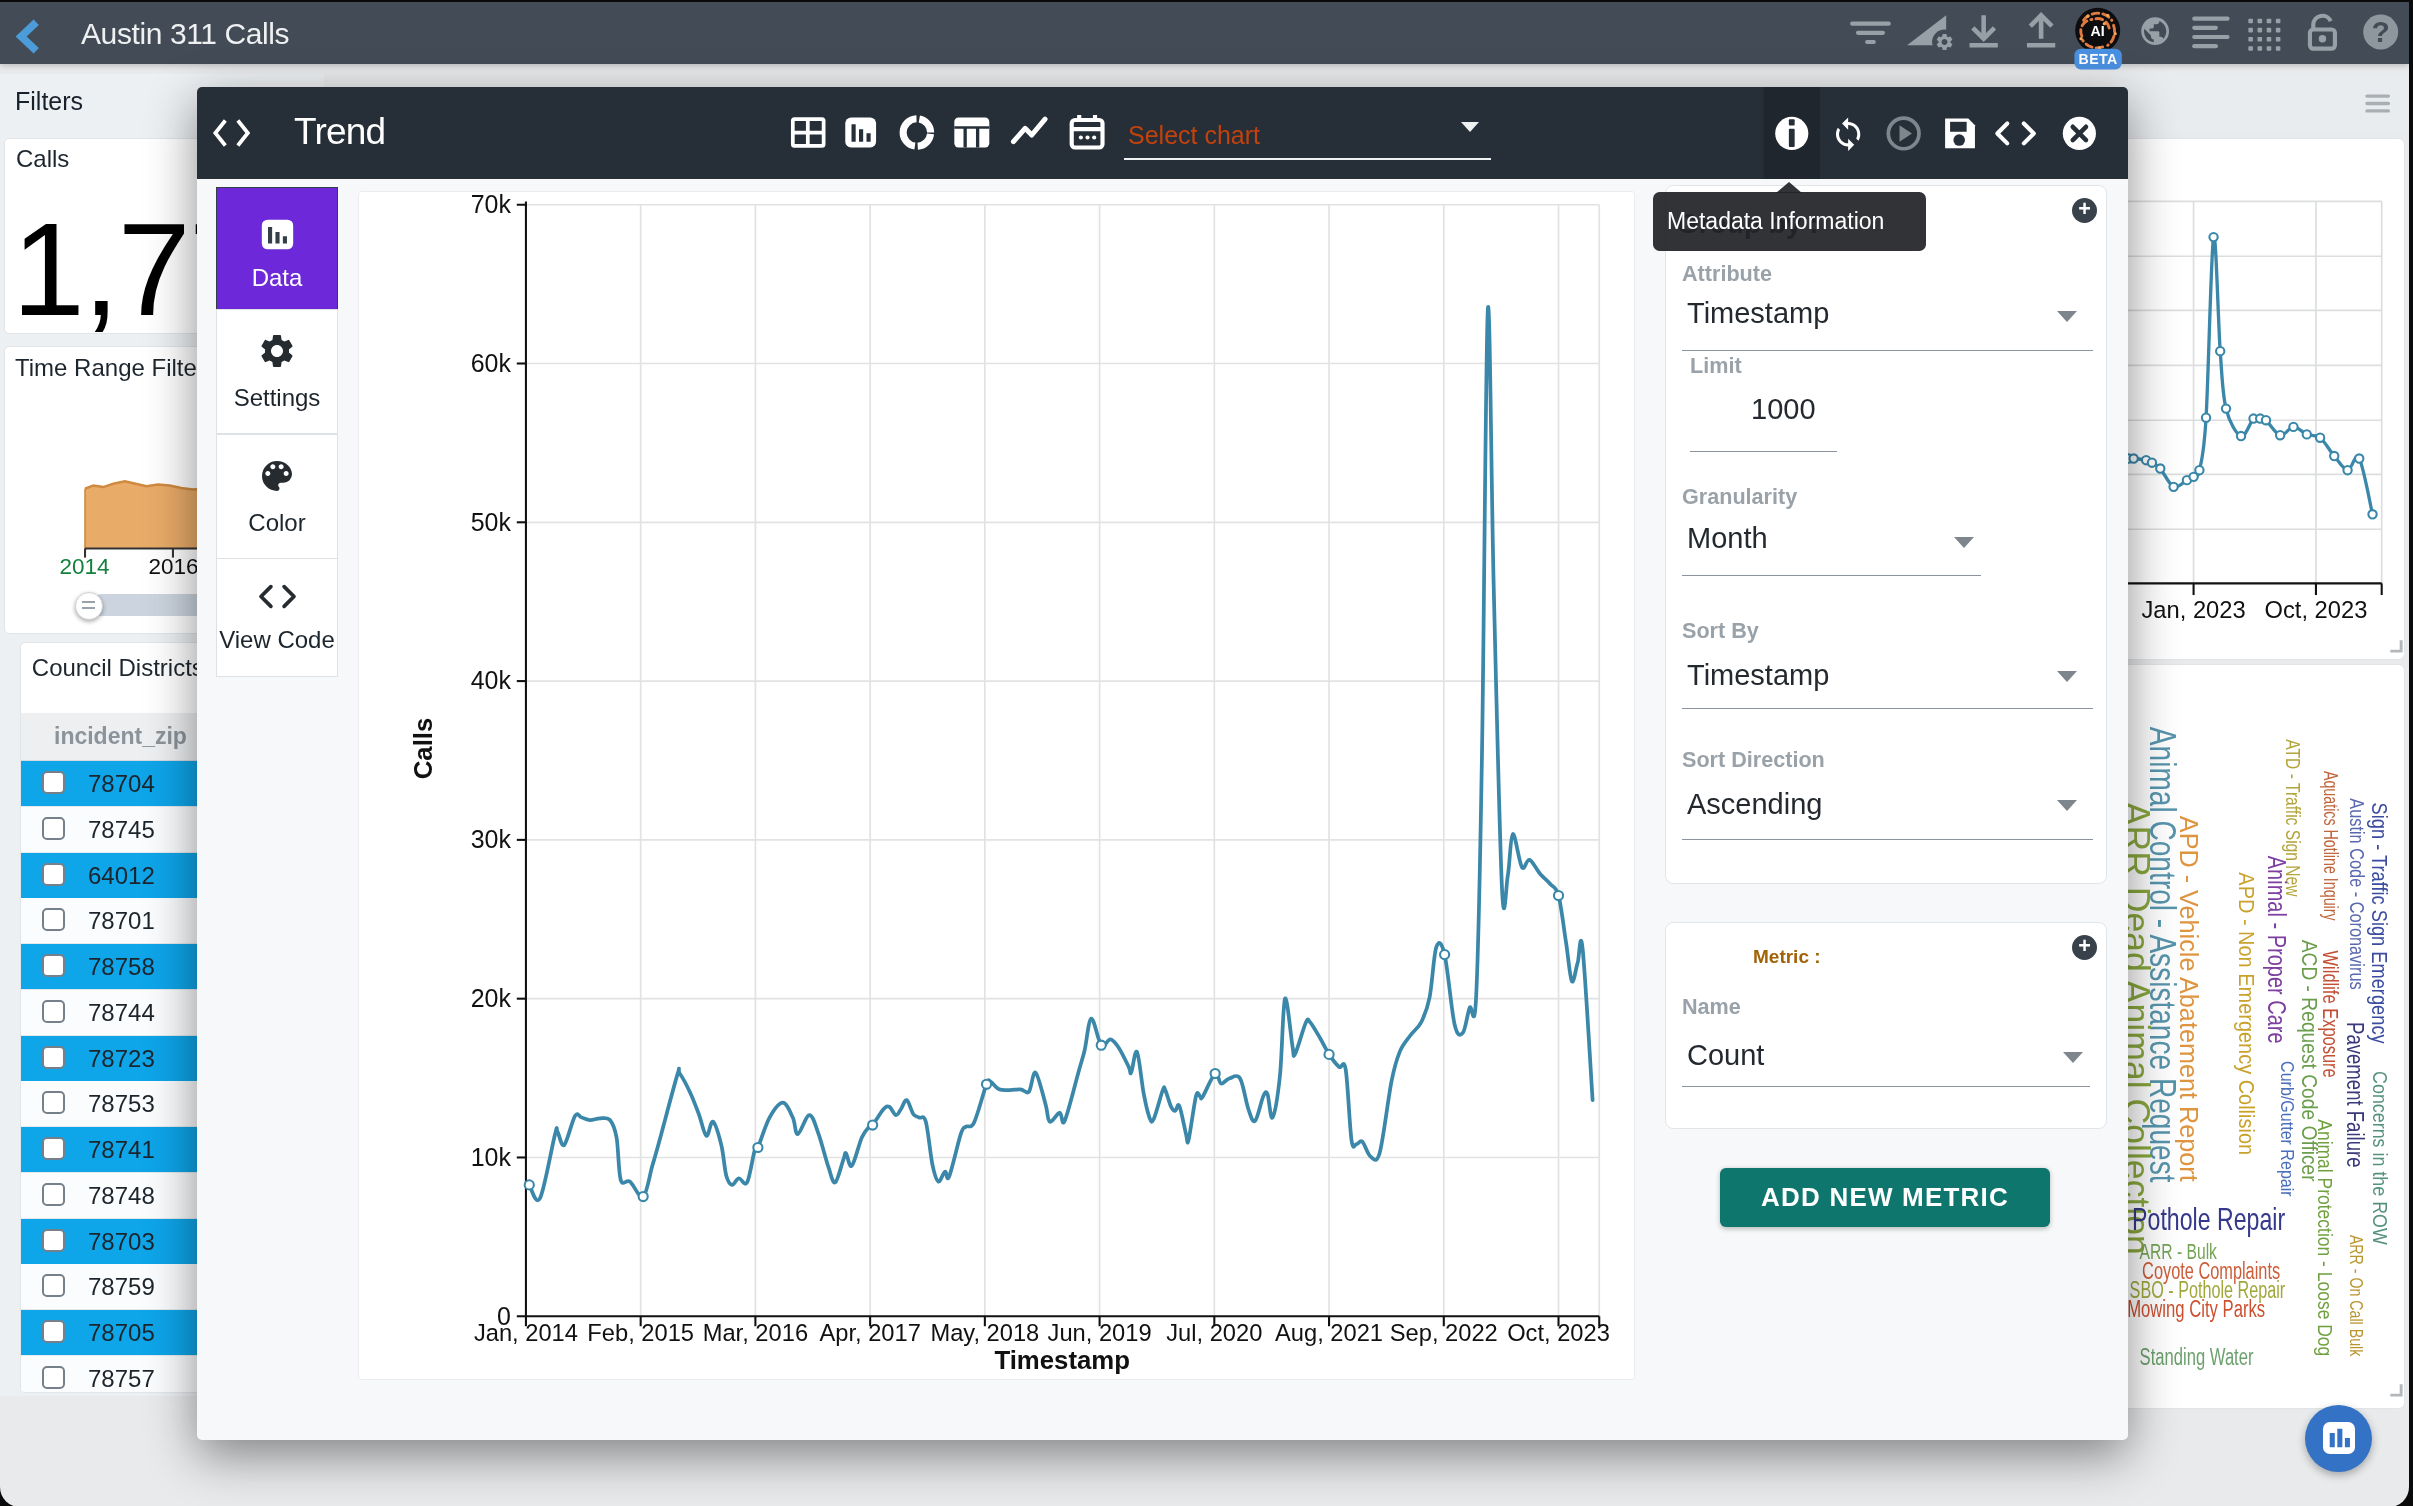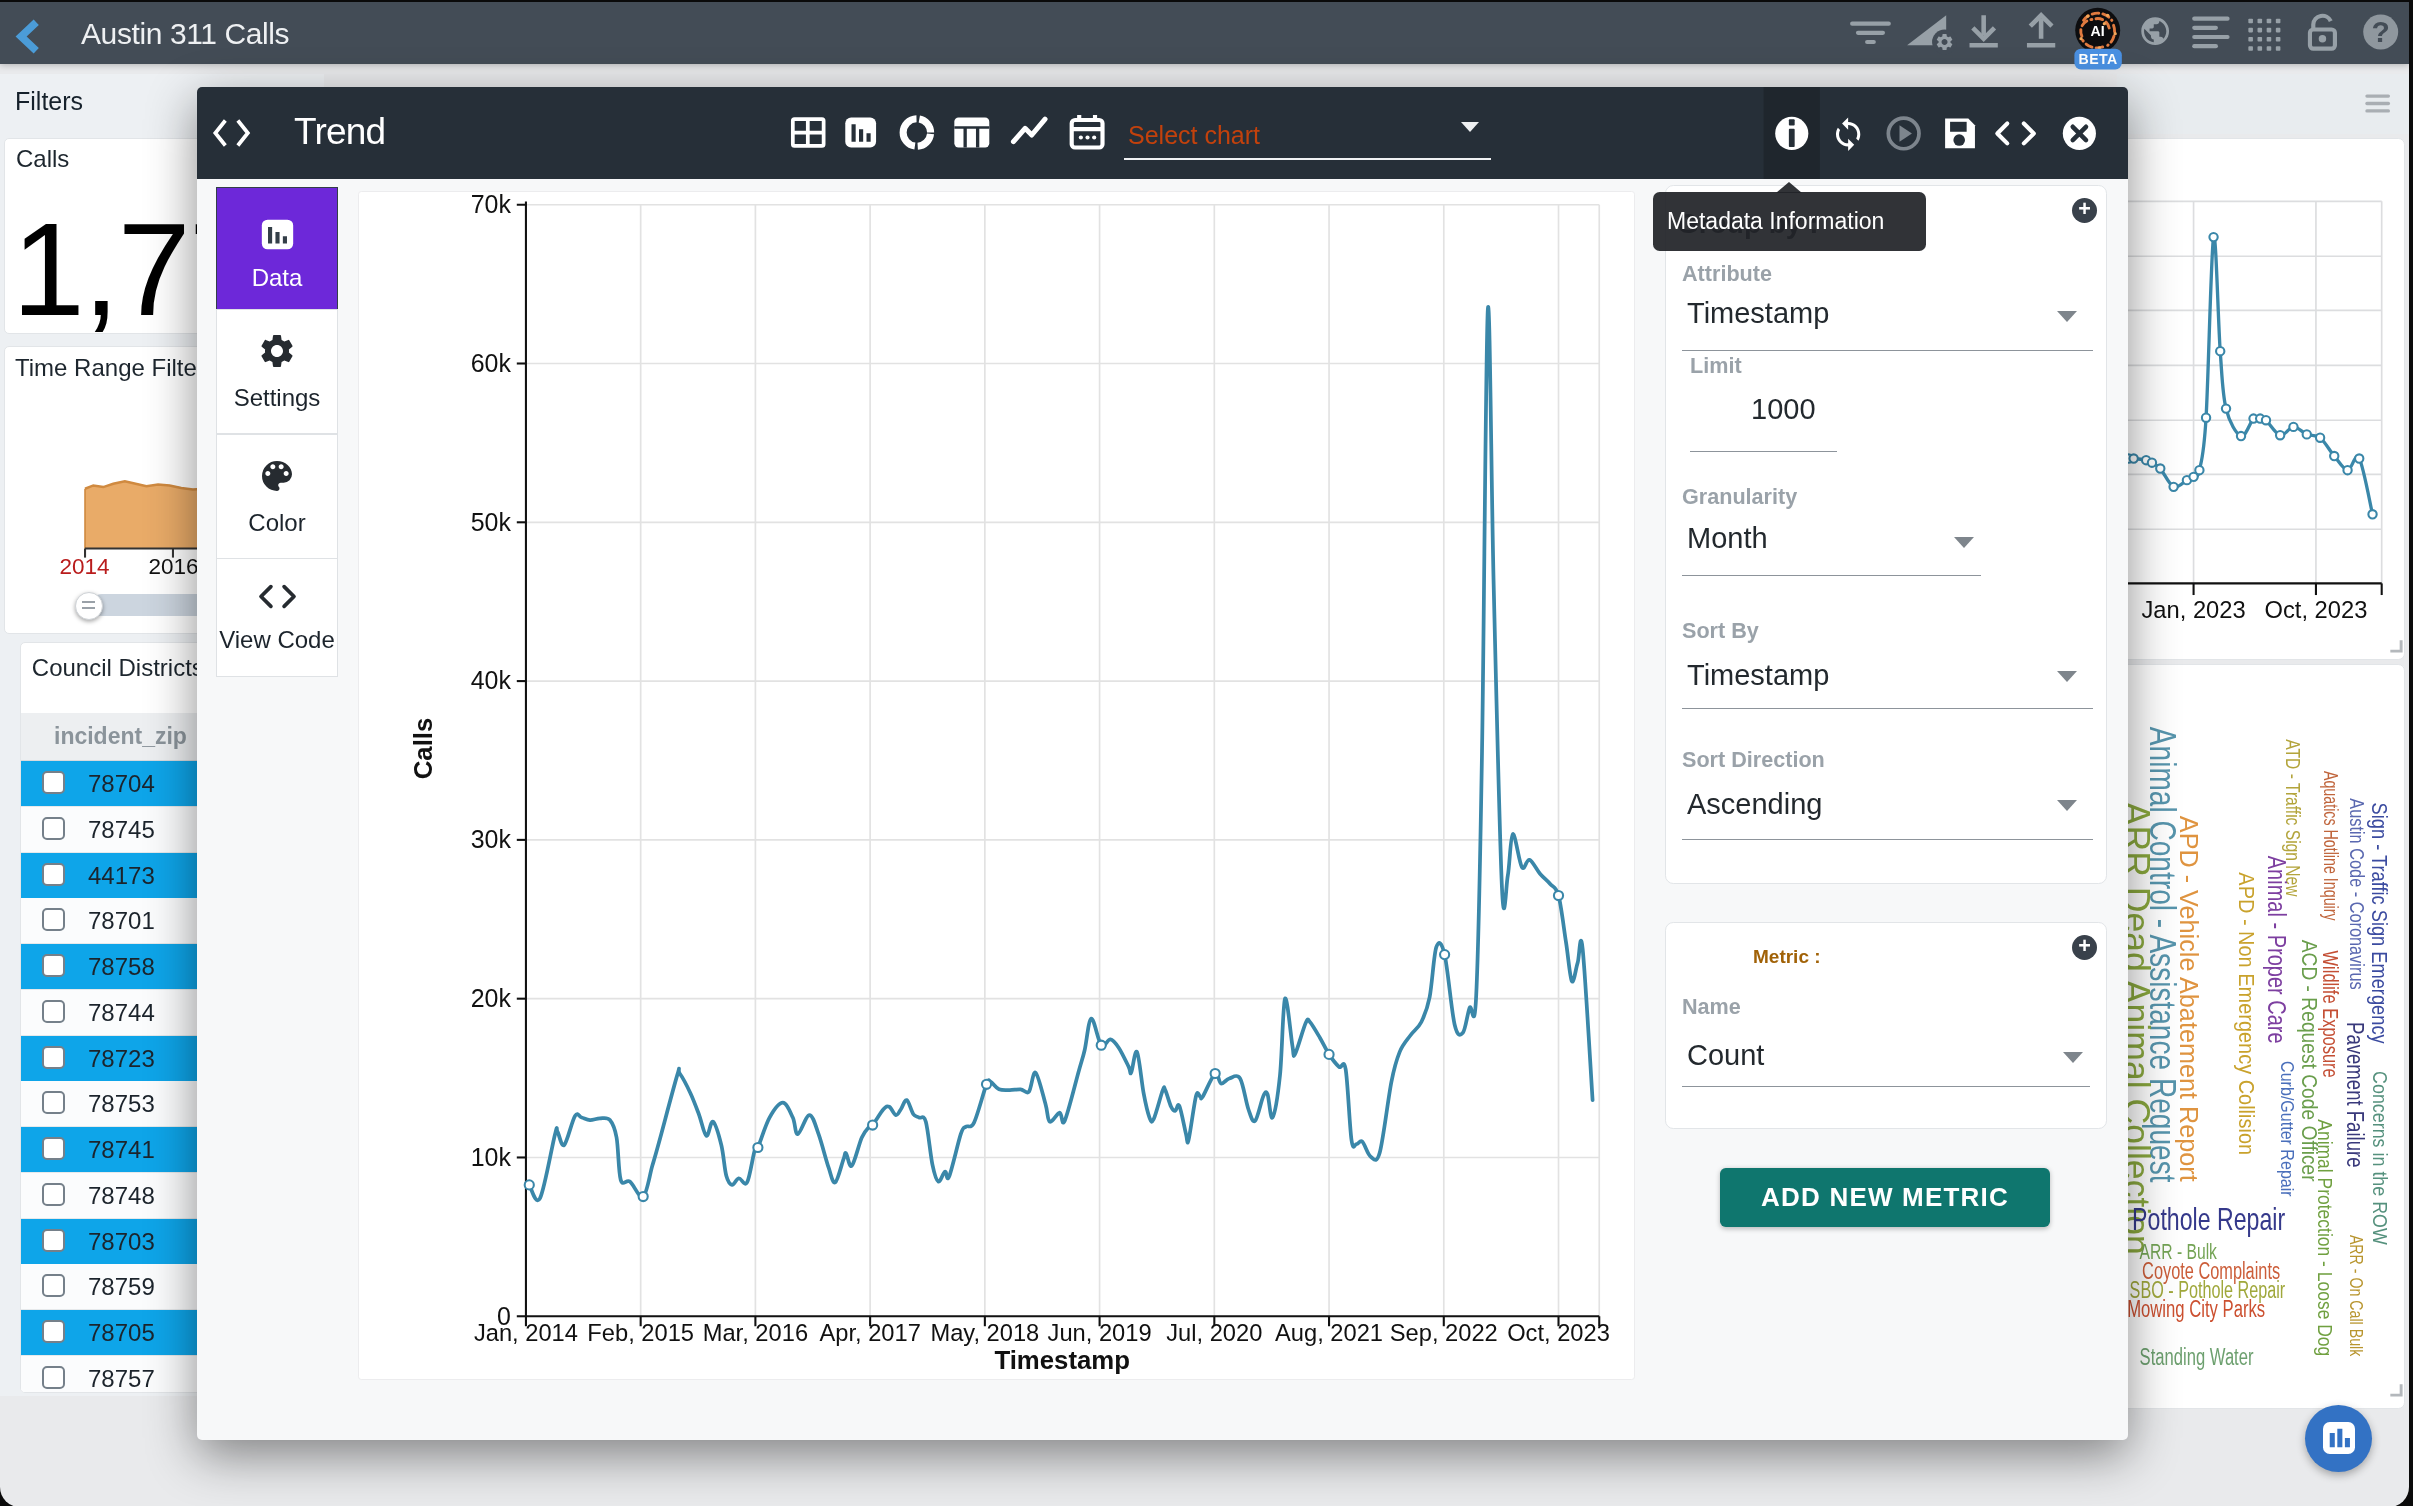--- a/index.html
+++ b/index.html
@@ -33,21 +33,21 @@
 <div class="card" style="left:4.2px;top:344px;width:316px;height:288px"></div>
 <div class="abs" style="left:15px;top:352px;font-size:24px;color:#1d262e;white-space:nowrap">Time Range Filter</div>
 <svg class="abs" style="left:80px;top:466px" width="137" height="112" viewBox="96 560 165 135">
 <path d="M102,657 L102,585 L112,581 L124,583 L136,579 L150,576 L163,579 L176,582 L190,580 L204,581 L218,584 L232,586 L246,585 L258,586 L258,657 Z" fill="#e9ab68"></path>
 <path d="M102,585 L112,581 L124,583 L136,579 L150,576 L163,579 L176,582 L190,580 L204,581 L218,584 L232,586 L246,585 L258,586" fill="none" stroke="#d08a40" stroke-width="3"></path>
 <line x1="102" y1="585" x2="102" y2="657" stroke="#d08a40" stroke-width="2"></line>
 <line x1="102" y1="657" x2="258" y2="657" stroke="#333" stroke-width="2.5"></line>
 <line x1="102" y1="657" x2="102" y2="668" stroke="#333" stroke-width="2.5"></line>
 <line x1="208" y1="657" x2="208" y2="668" stroke="#333" stroke-width="2.5"></line>
 </svg>
-<div class="abs" style="left:57px;top:552px;font-size:22.5px;color:#b91c1c;width:55px;text-align:center">2014</div>
+<div class="abs" style="left:57px;top:552px;font-size:22.5px;color:#15803d;width:55px;text-align:center">2014</div>
 <div class="abs" style="left:146px;top:552px;font-size:22.5px;color:#111;width:55px;text-align:center">2016</div>
 <div class="abs" style="left:91px;top:592px;width:233px;height:22.5px;background:#ccd5df;border-radius:11.6px"></div>
 <div class="abs" style="left:75px;top:590px;width:28px;height:28px;background:#fff;border:0.8px solid #cfd3d7;border-radius:50%;box-shadow:0 1.7px 4.2px rgba(0,0,0,0.35)"></div>
 <div class="abs" style="left:82px;top:599px;width:13.3px;height:2.5px;background:#9aa1a8"></div>
 <div class="abs" style="left:82px;top:605px;width:13.3px;height:2.5px;background:#9aa1a8"></div>
 
 <div class="card" style="left:20px;top:640px;width:316px;height:751px;overflow:hidden;border-radius:5px">
 <div class="abs" style="left:10.8px;top:11.6px;font-size:24px;color:#1d262e;white-space:nowrap">Council Districts</div>
 <div class="abs" style="left:0;top:70px;width:314px;height:48px;background:#edeff1;border-bottom:1.7px solid #d7dadd">
 <span style="position:absolute;left:33px;top:10.8px;font-size:23px;font-weight:bold;color:#8b949b">incident_zip</span>
@@ -56,21 +56,21 @@
 <div class="trow" style="top:118px">
         <span class="cbx"></span>
         <span class="zip">78704</span>
       </div>
 <div class="trow" style="top:164px">
         <span class="cbx"></span>
         <span class="zip">78745</span>
       </div>
 <div class="trow" style="top:210px">
         <span class="cbx"></span>
-        <span class="zip">44173</span>
+        <span class="zip">64012</span>
       </div>
 <div class="trow" style="top:255px">
         <span class="cbx"></span>
         <span class="zip">78701</span>
       </div>
 <div class="trow" style="top:301px">
         <span class="cbx"></span>
         <span class="zip">78758</span>
       </div>
 <div class="trow" style="top:347px">

